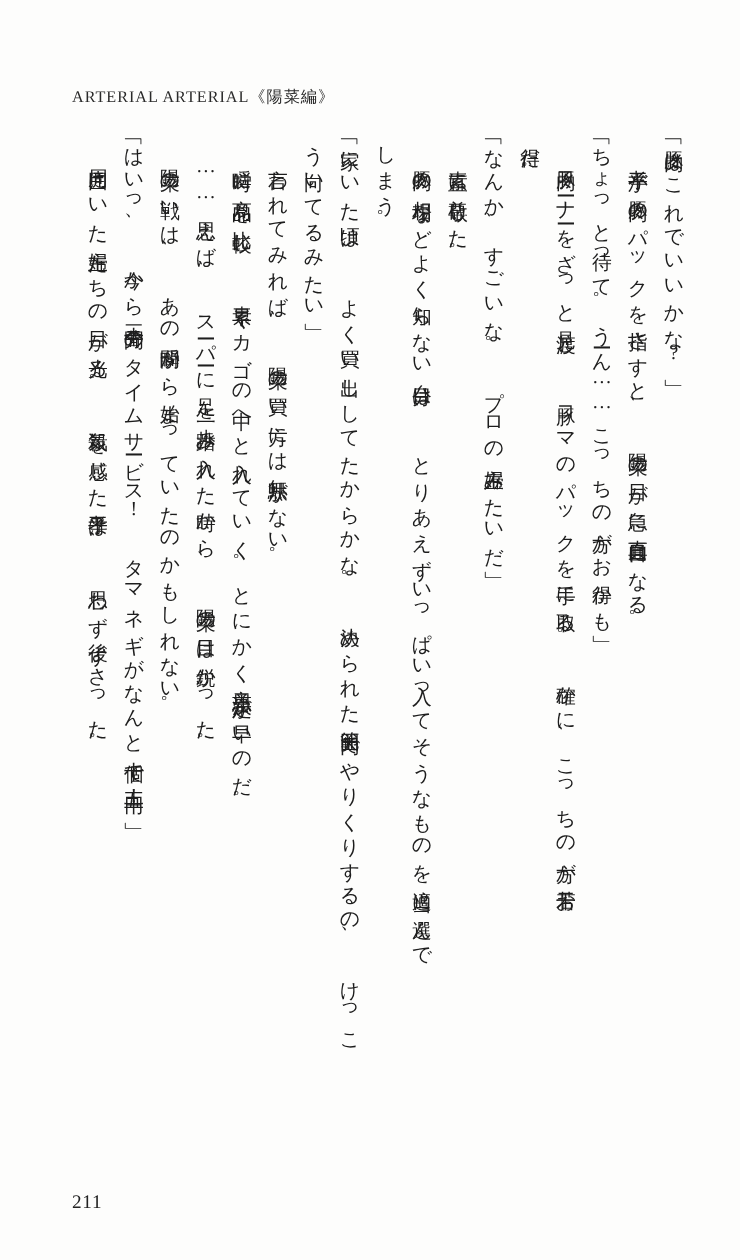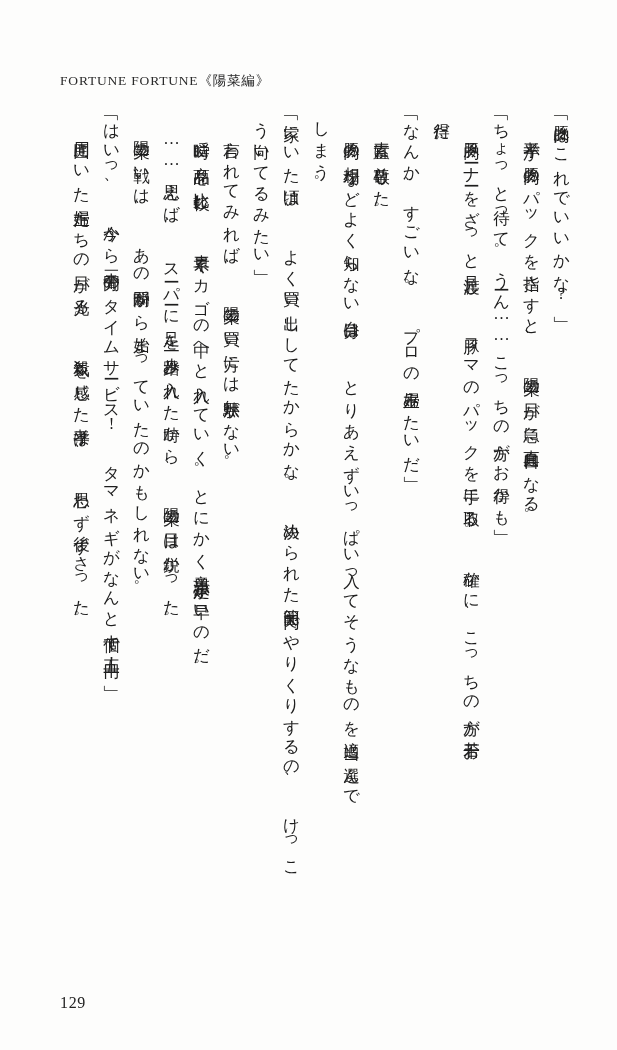--- a/index.html
+++ b/index.html
@@ -68,21 +68,21 @@
     font-size: 16px;
     color: #222;
     letter-spacing: 0.04em;
   }
 </style>
 </head>
 <body>
 
 <div class="page">
 
-  <div class="running-header">FORTUNE FORTUNE《陽菜編》</div>
+  <div class="running-header">ARTERIAL ARTERIAL《陽菜編》</div>
 
   <div class="body-area">
     <div class="line">「豚肉はこれでいいかな?」</div>
     <div class="line">　孝平が豚肉のパックを指さすと、　陽菜の目が急に真面目になる。</div>
     <div class="line">「ちょっと待って。うーん……こっちの方がお得かも」</div>
     <div class="line">　豚肉コーナーをざっと見渡し、　豚コマのパックを手に取る。　確かに、こっちの方が若干お</div>
     <div class="line">得だ。</div>
     <div class="line">「なんか、すごいな。　プロの主婦みたいだ」</div>
     <div class="line">　素直に尊敬した。</div>
     <div class="line">　豚肉の相場などよく知らない自分は、　とりあえずいっぱい入ってそうなものを適当に選んで</div>
@@ -90,15 +90,15 @@
     <div class="line">「家にいた頃は、　よく買い出ししてたからかな。　決められた範囲内でやりくりするの、　けっこ</div>
     <div class="line">う向いてるみたい」</div>
     <div class="line">　言われてみれば、　陽菜の買い方には無駄がない。</div>
     <div class="line">　瞬時に商品を比較し、　素早くカゴの中へと入れていく。とにかく意思決定が早いのだ。</div>
     <div class="line">　……思えば、　スーパーに足を一歩踏み入れた時から、　陽菜の目は鋭かった。</div>
     <div class="line">　陽菜の戦いは、　あの瞬間から始まっていたのかもしれない。</div>
     <div class="line">「はいっ、　今から三十分間のタイムサービス!　タマネギがなんと十個で五十円!」</div>
     <div class="line">　周囲にいた主婦たちの目が光る。　殺気を感じた孝平は、　思わず後ずさった。</div>
   </div>
 
-  <div class="page-number">129</div>
+  <div class="page-number">211</div>
 
 </div>
 
 </body></html>

